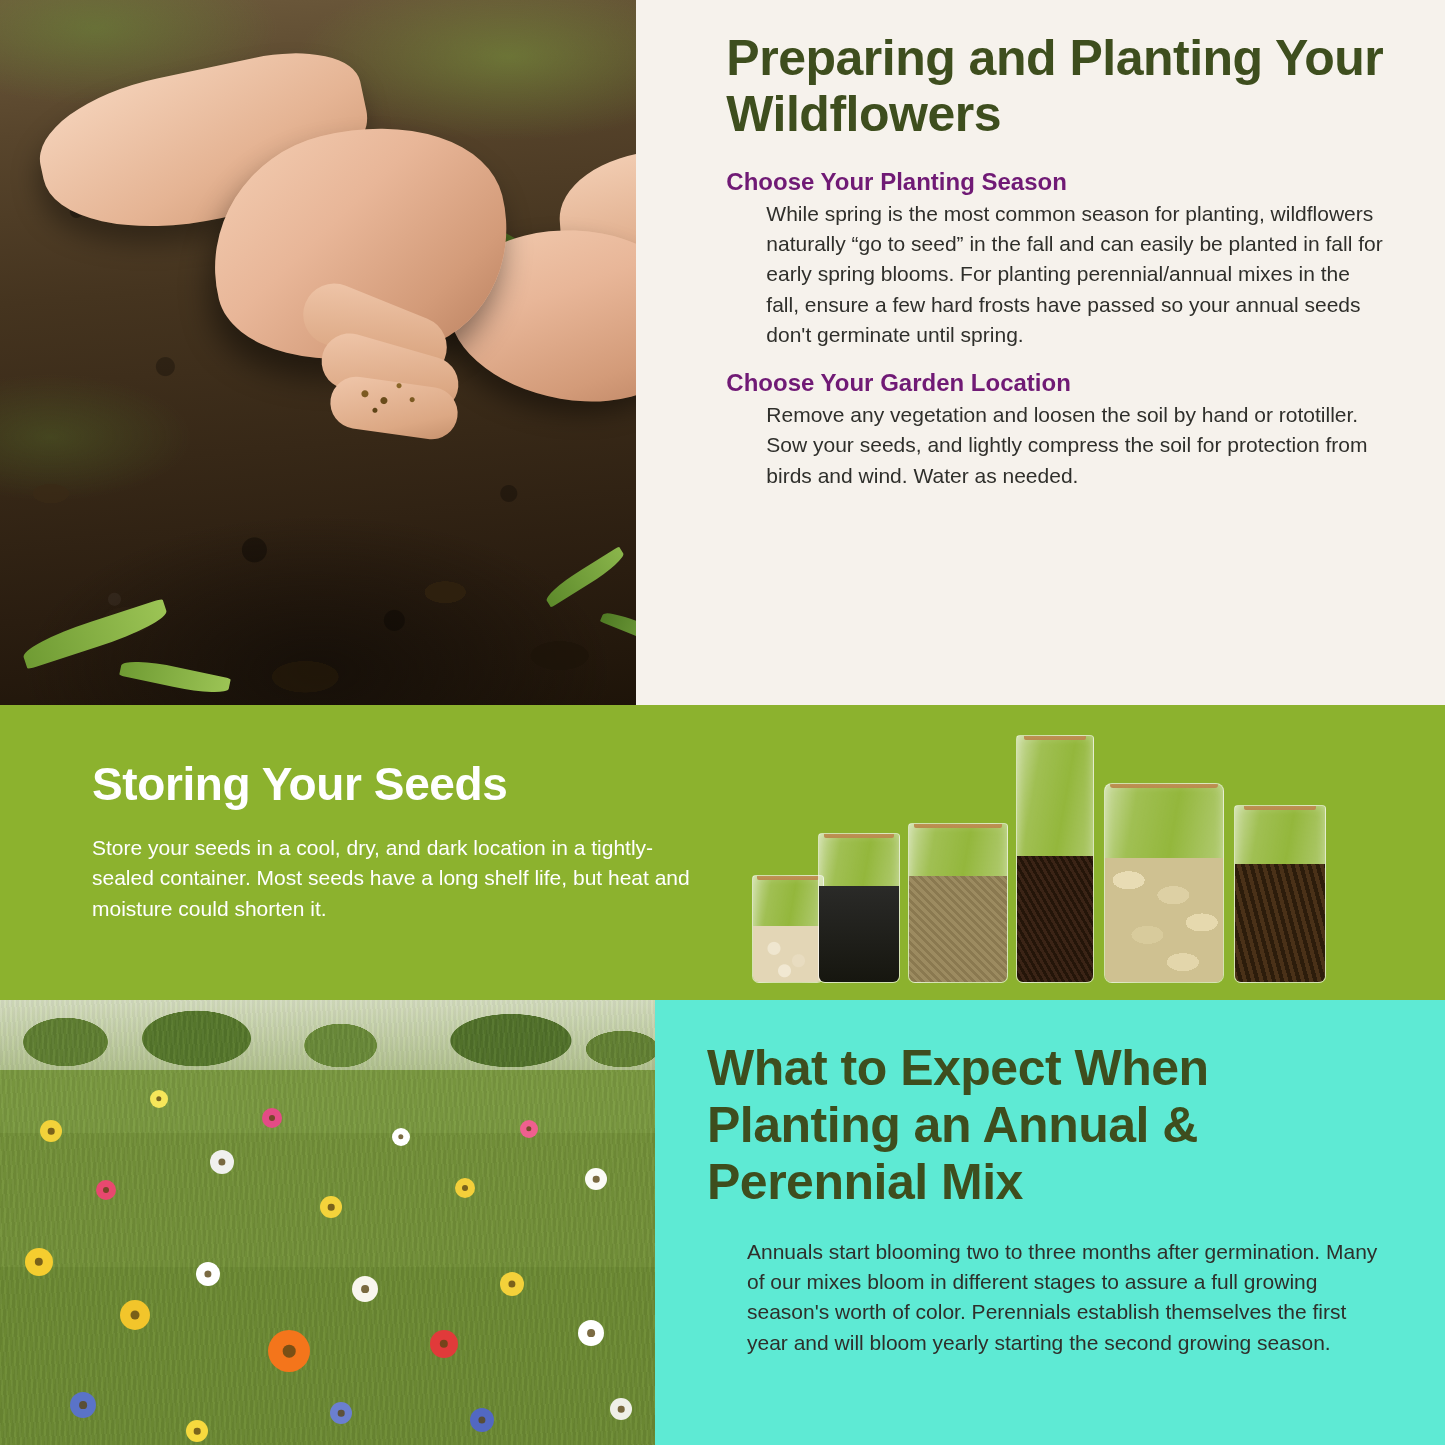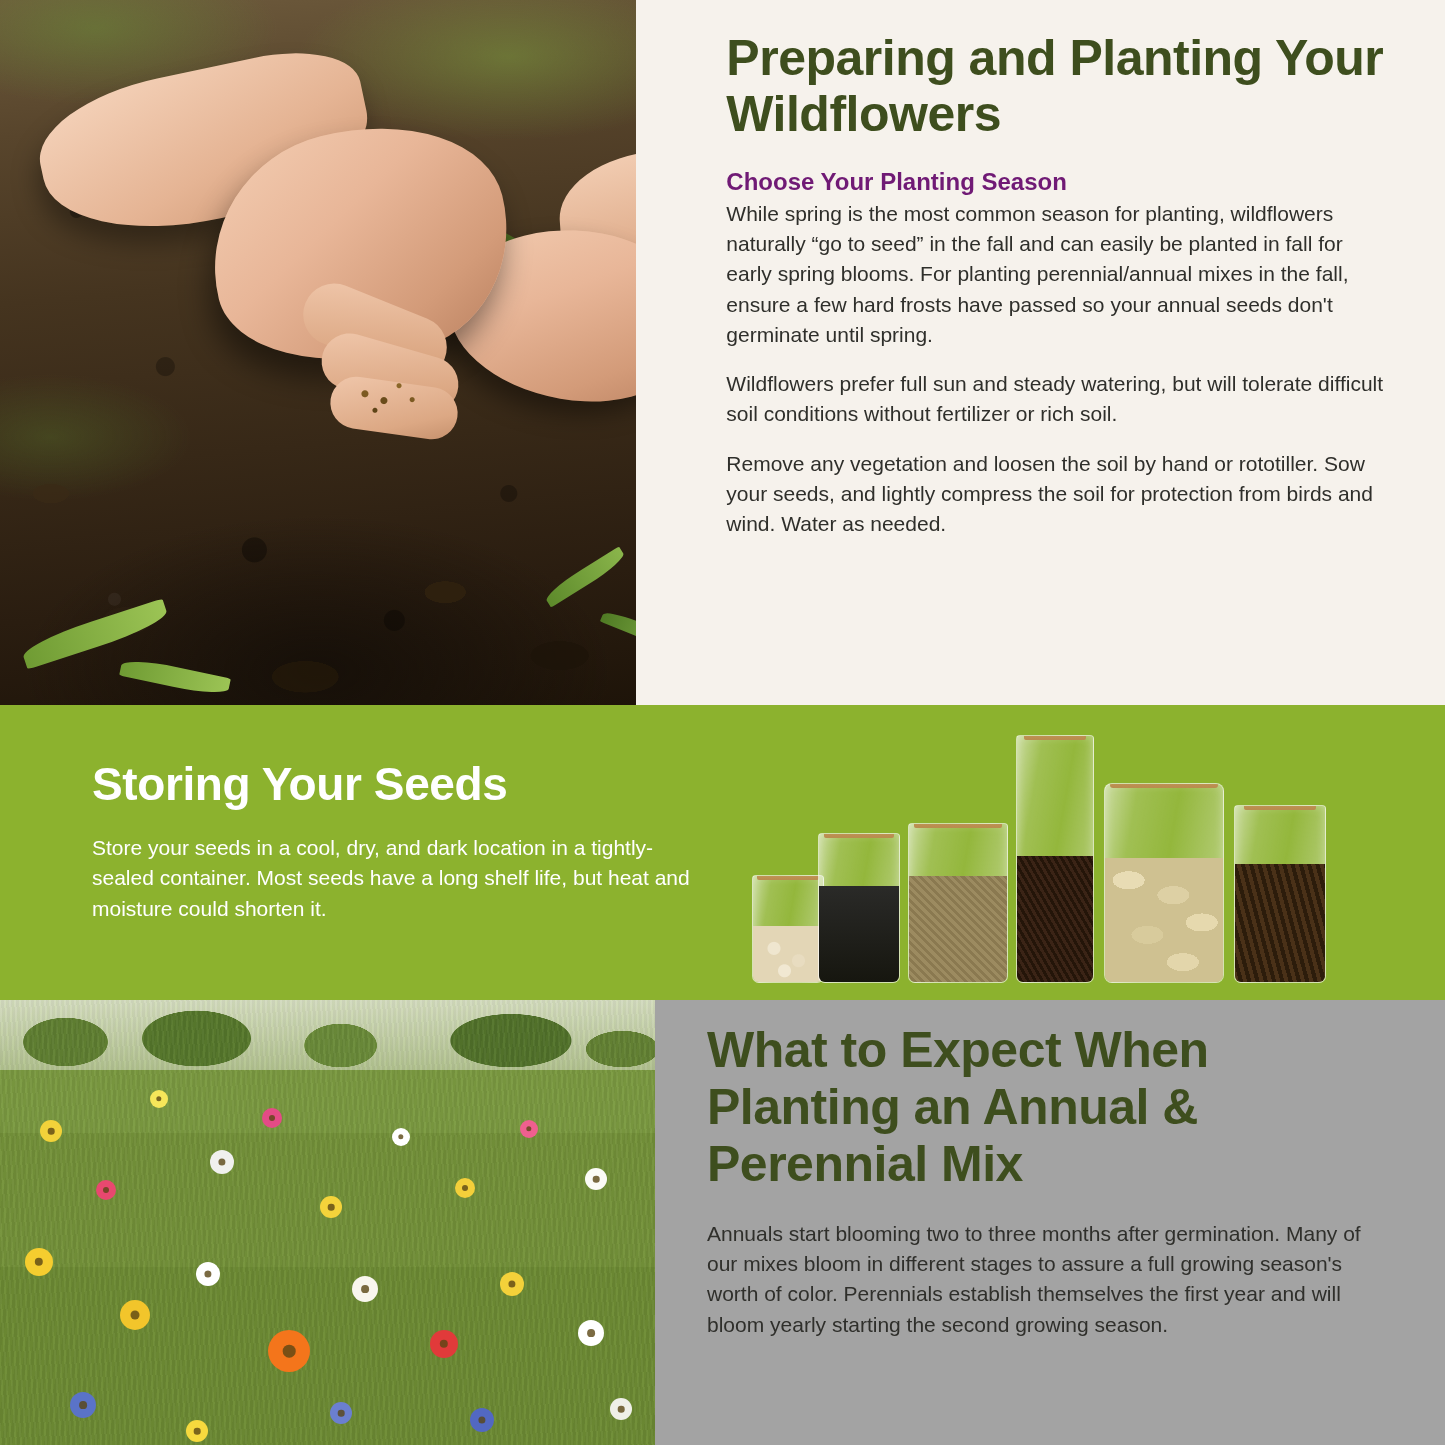--- a/index.html
+++ b/index.html
@@ -153,20 +153,21 @@
     font-size: 24px;
     font-weight: bold;
     color: #701a75;
     margin-bottom: 3px;
   }
   .body {
     font-size: 21px;
     line-height: 1.44;
     color: #2f2f2b;
     margin-bottom: 19px;
+    margin-left: 40px;
   }
 
   
   .section2 {
     position: absolute;
     top: 705px; left: 0;
     width: 1445px;
     height: 295px;
     background: #8cb22e;
     display: flex;
@@ -295,22 +296,22 @@
     left: 50%; top: 50%;
     width: 30%; height: 30%;
     transform: translate(-50%,-50%);
     background: rgba(90,70,20,0.8);
     border-radius: 50%;
   }
 
   .sec3-text {
     width: 790px;
     height: 445px;
-    background: #a3a3a3;
-    padding: 22px 60px 0 52px;
+    background: #5eead4;
+    padding: 40px 60px 0 52px;
   }
   .h3 {
     font-size: 50px;
     line-height: 1.14;
     font-weight: bold;
     color: #3e4e1e;
     letter-spacing: -0.5px;
     margin-bottom: 26px;
   }
 </style>
@@ -339,21 +340,21 @@
       <div class="finger f3"></div>
       <div class="seeds"></div>
     </div>
 
     <div class="sec1-text">
       <div class="h1">Preparing and Planting Your Wildflowers</div>
 
       <div class="sub">Choose Your Planting Season</div>
       <div class="body">While spring is the most common season for planting, wildflowers naturally “go to seed” in the fall and can easily be planted in fall for early spring blooms. For planting perennial/annual mixes in the fall, ensure a few hard frosts have passed so your annual seeds don't germinate until spring.</div>
 
-      <div class="body">Wildflowers prefer full sun and steady watering, but will tolerate difficult soil conditions without fertilizer or rich soil.</div>
+      <div class="sub">Choose Your Garden Location</div>
 
       <div class="body">Remove any vegetation and loosen the soil by hand or rototiller. Sow your seeds, and lightly compress the soil for protection from birds and wind. Water as needed.</div>
     </div>
   </div>
 
   <div class="section2">
     <div class="sec2-text">
       <div class="h2">Storing Your Seeds</div>
       <div class="body-light">Store your seeds in a cool, dry, and dark location in a tightly-sealed container. Most seeds have a long shelf life, but heat and moisture could shorten it.</div>
     </div>

